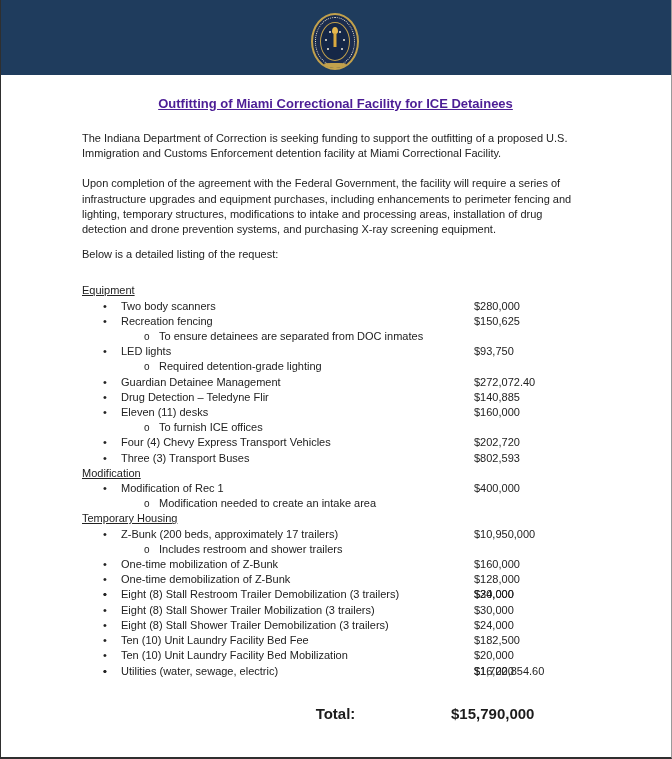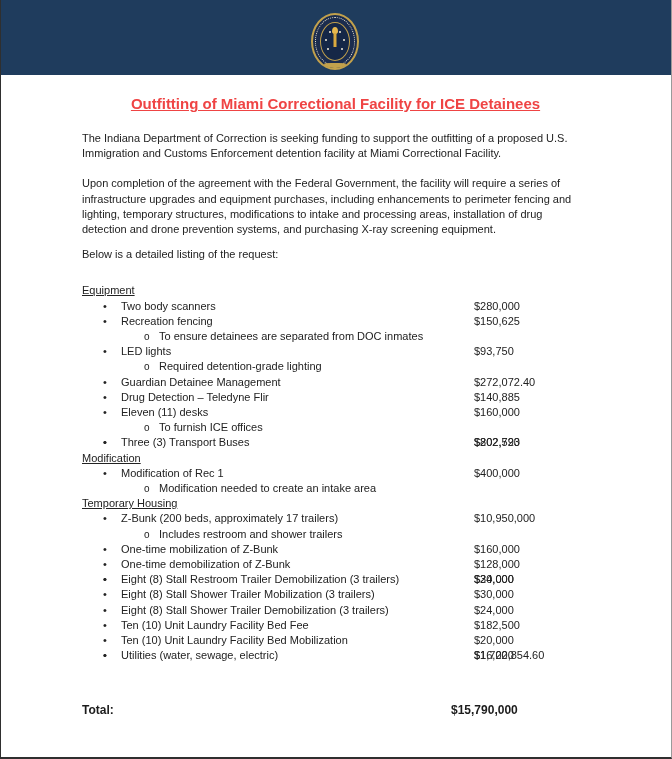--- a/index.html
+++ b/index.html
@@ -78,46 +78,47 @@
   
   .content {
     position: absolute;
     left: 81px; right: 82px; top: 75px; bottom: 0;
     font-size: 11px;
     line-height: 15.2px;
   }
   .title {
     margin: 20px 0 0 0;
     text-align: center;
-    font-size: 15px;
+    font-size: 13px;
     font-weight: bold;
     text-decoration: underline;
-    color: #ef4444;
+    color: #4c1d95;
     line-height: 17px;
   }
   .intro { margin: 15px 0 0 0; }
   .intro.first { margin-top: 19px; }
   .intro.last { margin-top: 10px; }
   .list { margin-top: 21px; }
   .section-heading { text-decoration: underline; }
   .item-row { position: relative; padding-left: 39px; }
   .sub-row  { position: relative; padding-left: 77px; }
   .bullet {
     position: absolute; top: 0;
     color: #222222;
   }
   .bullet.lvl1 { left: 21px; font-size: 11px; }
   .bullet.lvl2 { left: 62px; font-size: 10px; }
   .amount { position: absolute; left: 392px; top: 0; white-space: nowrap; }
   .total-row {
     position: relative;
-    margin-top: 39px;
+    margin-top: 27px;
     font-weight: bold;
-    font-size: 12px;
+    font-size: 15px;
     color: #1c1c1c;
+    text-align: center;
   }
   .total-amount { position: absolute; left: 369px; top: 0; white-space: nowrap; }
 </style>
 </head>
 <body>
 
 <div class="page">
 
   <div class="band" style="background: rgb(31, 60, 93);">
     <div class="seal">
@@ -142,21 +143,21 @@
         <div class="section-heading">Equipment</div>
         <div class="item-row"><span class="bullet lvl1">•</span><span class="label">Two body scanners</span><span class="amount">$280,000</span></div>
         <div class="item-row"><span class="bullet lvl1">•</span><span class="label">Recreation fencing</span><span class="amount">$150,625</span></div>
         <div class="sub-row"><span class="bullet lvl2">o</span><span class="label">To ensure detainees are separated from DOC inmates</span></div>
         <div class="item-row"><span class="bullet lvl1">•</span><span class="label">LED lights</span><span class="amount">$93,750</span></div>
         <div class="sub-row"><span class="bullet lvl2">o</span><span class="label">Required detention-grade lighting</span></div>
         <div class="item-row"><span class="bullet lvl1">•</span><span class="label">Guardian Detainee Management</span><span class="amount">$272,072.40</span></div>
         <div class="item-row"><span class="bullet lvl1">•</span><span class="label">Drug Detection – Teledyne Flir</span><span class="amount">$140,885</span></div>
         <div class="item-row"><span class="bullet lvl1">•</span><span class="label">Eleven (11) desks</span><span class="amount">$160,000</span></div>
         <div class="sub-row"><span class="bullet lvl2">o</span><span class="label">To furnish ICE offices</span></div>
-        <div class="item-row"><span class="bullet lvl1">•</span><span class="amount">$202,720</span></div>
+        <div class="item-row"><span class="bullet lvl1">•</span><span class="label">Four (4) Chevy Express Transport Vehicles</span><span class="amount">$202,720</span></div>
         <div class="item-row"><span class="bullet lvl1">•</span><span class="label">Three (3) Transport Buses</span><span class="amount">$802,593</span></div>
         <div class="section-heading">Modification</div>
         <div class="item-row"><span class="bullet lvl1">•</span><span class="label">Modification of Rec 1</span><span class="amount">$400,000</span></div>
         <div class="sub-row"><span class="bullet lvl2">o</span><span class="label">Modification needed to create an intake area</span></div>
         <div class="section-heading">Temporary Housing</div>
         <div class="item-row"><span class="bullet lvl1">•</span><span class="label">Z-Bunk (200 beds, approximately 17 trailers)</span><span class="amount">$10,950,000</span></div>
         <div class="sub-row"><span class="bullet lvl2">o</span><span class="label">Includes restroom and shower trailers</span></div>
         <div class="item-row"><span class="bullet lvl1">•</span><span class="label">One-time mobilization of Z-Bunk</span><span class="amount">$160,000</span></div>
         <div class="item-row"><span class="bullet lvl1">•</span><span class="label">One-time demobilization of Z-Bunk</span><span class="amount">$128,000</span></div>
         <div class="item-row"><span class="bullet lvl1">•</span><span class="amount">$30,000</span></div>

